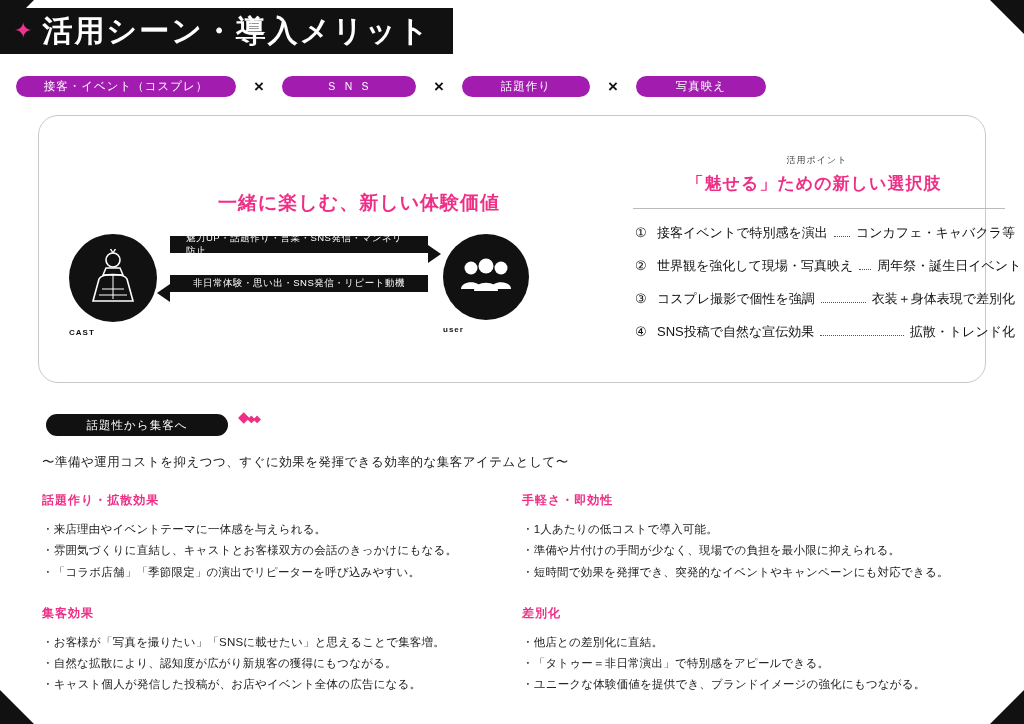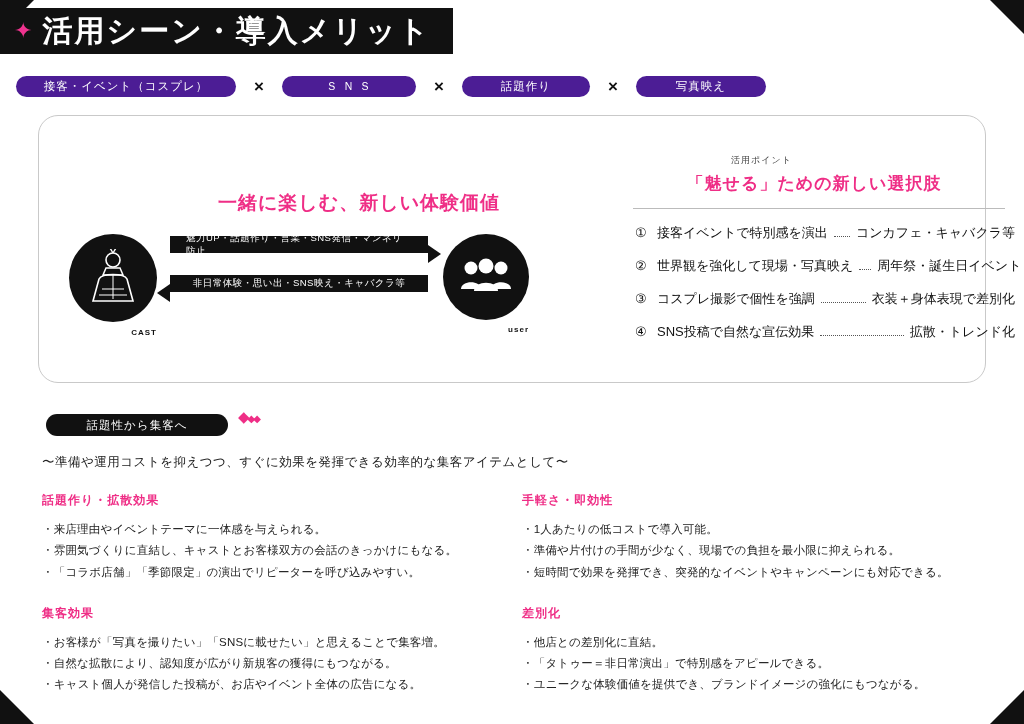--- a/index.html
+++ b/index.html
@@ -37,21 +37,21 @@
     font-size: 30px; font-weight: bold; letter-spacing: 2px;
     font-family: "DejaVu Sans", sans-serif;
   }
 
   
   .chips {
     position: absolute; left: 16px; top: 76px;
     display: flex; align-items: center;
   }
   .chip {
-    background: #4c1d95; color: #fff; border-radius: 11px;
+    background: #a21caf; color: #fff; border-radius: 11px;
     height: 21px; display: flex; align-items: center; justify-content: center;
     font-size: 11.5px; letter-spacing: 1px;
     padding: 0 14px;
   }
   .chip.w1 { width: 220px; }
   .chip.w2 { width: 134px; }
   .chip.w3 { width: 128px; }
   .chip.w4 { width: 130px; }
   .chip-x {
     color: #111; font-size: 17px; font-weight: bold;
@@ -67,22 +67,22 @@
   }
 
   .card-left-title {
     position: absolute; left: 130px; top: 58px;
     width: 380px; text-align: center;
     color: #ef2e86; font-size: 19px; font-weight: bold;
     letter-spacing: 1px;
     margin-top: 16px;
   }
   .card-right-kicker {
-    position: absolute; left: 692px; top: 38px;
-    width: 220px; 
+    position: absolute; left: 668px; top: 38px;
+    width: 220px; text-align: center;
     font-size: 9px; color: #444; letter-spacing: 1px;
   }
   .card-right-title {
     position: absolute; left: 600px; top: 56px;
     width: 350px; text-align: center;
     color: #ef2e86; font-size: 17px; font-weight: bold;
     letter-spacing: 1px;
   }
   .card-right-rule {
     position: absolute; left: 594px; top: 92px; width: 372px;
@@ -90,21 +90,21 @@
   }
 
   
   .circle {
     position: absolute; border-radius: 50%; background: #111;
     display: flex; align-items: center; justify-content: center;
   }
   .circle.cast { left: 30px; top: 118px; width: 88px; height: 88px; }
   .circle.user { left: 404px; top: 118px; width: 86px; height: 86px; }
   .circle-label {
-    position: absolute; text-align: right; font-size: 8px;
+    position: absolute; text-align: left; font-size: 8px;
     font-weight: bold; letter-spacing: 1px; color: #111;
   }
   .circle-label.cast { left: 30px; top: 212px; width: 88px; }
   .circle-label.user { left: 404px; top: 209px; width: 86px; }
 
   .arrow-row { position: absolute; }
   .arrow-row .bar {
     background: #111; color: #fff; font-size: 9.5px;
     letter-spacing: 0.5px; height: 17px;
     display: flex; align-items: center; justify-content: center;
@@ -228,21 +228,21 @@
       </svg>
     </div>
     <div class="circle-label user">user</div>
 
     <div class="arrow-row arrow-top">
       <div class="bar">魅力UP・話題作り・営業・SNS発信・マンネリ防止</div>
     </div>
     <div class="tri right"></div>
 
     <div class="arrow-row arrow-bottom">
-      <div class="bar">非日常体験・思い出・SNS映え・キャバクラ等</div>
+      <div class="bar">非日常体験・思い出・SNS発信・リピート動機</div>
     </div>
     <div class="tri left"></div>
 
     <div class="point-list">
       <div class="point-row">
         <span class="point-num">①</span>
         <span class="point-text">接客イベントで特別感を演出</span>
         <span class="point-dots"></span>
         <span class="point-res">コンカフェ・キャバクラ等</span>
       </div>

